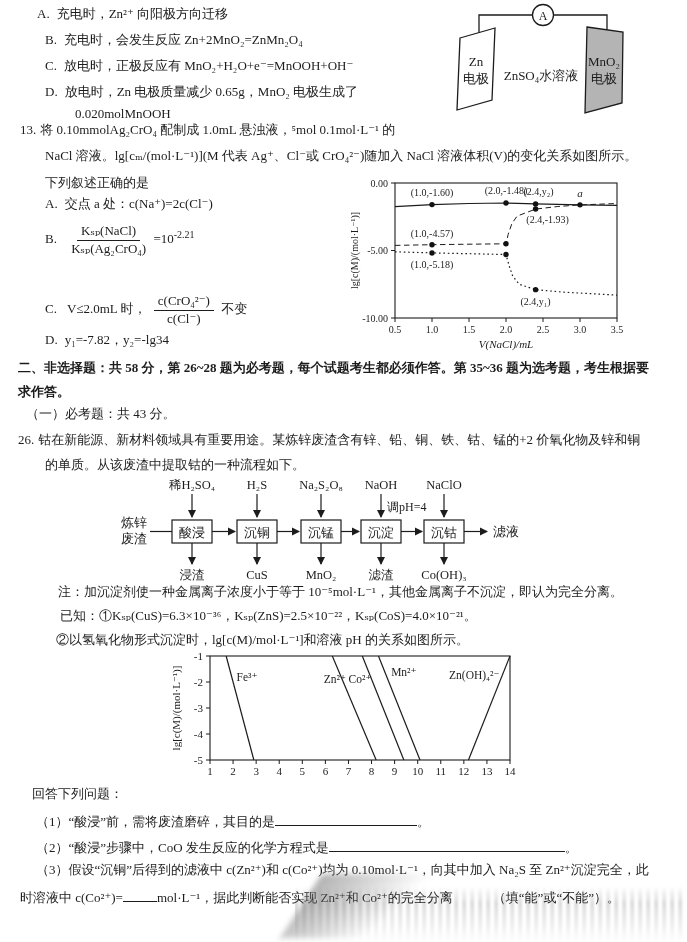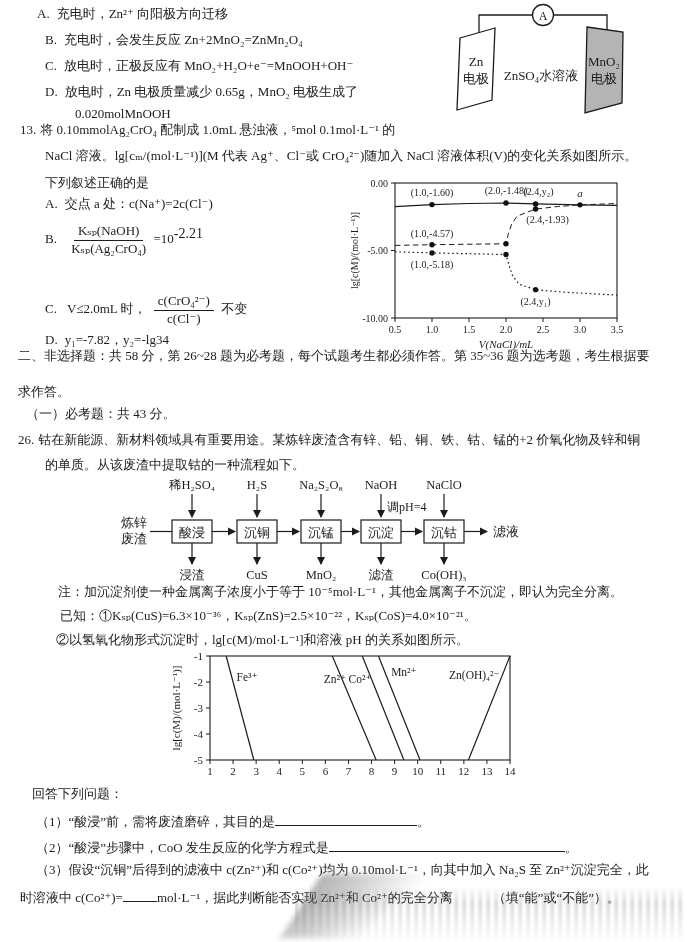--- a/index.html
+++ b/index.html
@@ -8,21 +8,21 @@
     background:#ffffff;color:#1c1c1c;
     font-family:"Liberation Serif","DejaVu Serif",serif;
     font-size:13px;
   }
   .t{position:absolute;white-space:nowrap;line-height:1.3;}
   .lbl{margin-right:7px;}
   .num-lbl{margin-right:4px;}
   .frac{display:inline-flex;flex-direction:column;align-items:center;vertical-align:middle;margin:0 4px;line-height:1.15;}
   .frac .fr-num{border-bottom:1px solid #1c1c1c;padding:0 4px 1px 4px;}
   .frac .fr-den{padding-top:1px;}
-  sup.expo{font-size:14px;vertical-align:super;line-height:0;margin-top:17px;}
+  sup.expo{font-size:10px;vertical-align:super;line-height:0;margin-top:17px;}
   .blank{display:inline-block;border-bottom:1px solid #1c1c1c;height:13px;vertical-align:baseline;}
   svg{position:absolute;overflow:visible;}
   svg text{fill:#1c1c1c;font-family:"Liberation Serif","DejaVu Serif",serif;}
   
   .artifact{position:absolute;left:295px;top:868px;width:392px;height:74px;pointer-events:none;}
   .artifact .streaks{
     position:absolute;inset:0;
     background:repeating-linear-gradient(90deg, rgba(70,70,70,.38) 0 1.5px, rgba(255,255,255,0) 3px 8px);
     -webkit-mask:linear-gradient(180deg, transparent 0 24%, rgba(0,0,0,.85) 48%, rgba(0,0,0,.4) 78%, transparent 100%);
     mask:linear-gradient(180deg, transparent 0 24%, rgba(0,0,0,.85) 48%, rgba(0,0,0,.4) 78%, transparent 100%);
@@ -60,21 +60,21 @@
 
 <div class="t" style="left:20px;top:122px"><span class="num-lbl">13.</span><span>将 0.10mmolAg₂CrO₄ 配制成 1.0mL 悬浊液，⁵mol 0.1mol·L⁻¹ 的</span></div>
 <div class="t" style="left:45px;top:148px"><span>NaCl 溶液。lg[cₘ/(mol·L⁻¹)](M 代表 Ag⁺、Cl⁻或 CrO₄²⁻)随加入 NaCl 溶液体积(V)的变化关系如图所示。</span></div>
 <div class="t" style="left:45px;top:175px"><span>下列叙述正确的是</span></div>
 
 <div class="t" style="left:45px;top:196px"><span class="lbl">A.</span><span>交点 a 处：c(Na⁺)=2c(Cl⁻)</span></div>
 
 <div class="t" style="left:45px;top:224px">
   <span class="lbl">B.</span>
   <span class="frac">
-      <span class="fr-num">Kₛₚ(NaOH)</span>
+      <span class="fr-num">Kₛₚ(NaCl)</span>
       <span class="fr-den">Kₛₚ(Ag₂CrO₄)</span>
     </span>
   <span>=10</span><sup class="expo">-2.21</sup>
 </div>
 
 <div class="t" style="left:45px;top:294px">
   <span class="lbl">C.</span>
   <span>V≤2.0mL 时，</span>
   <span class="frac">
       <span class="fr-num">c(CrO₄²⁻)</span>
@@ -125,22 +125,22 @@
     <text x="84" y="23.6" text-anchor="middle" font-size="10">(1.0,-1.60)</text>
     <text x="158" y="21.98" text-anchor="middle" font-size="10">(2.0,-1.48)</text>
     <text x="190.6" y="22.925" text-anchor="middle" font-size="10">(2.4,y₂)</text>
     <text x="232" y="24.870000000000005" text-anchor="middle" font-size="11" font-style="italic">a</text>
     <text x="199.6" y="51.055" text-anchor="middle" font-size="10">(2.4,-1.93)</text>
     <text x="84" y="64.695" text-anchor="middle" font-size="10">(1.0,-4.57)</text>
     <text x="84" y="95.93" text-anchor="middle" font-size="10">(1.0,-5.18)</text>
     <text x="187.6" y="132.65" text-anchor="middle" font-size="10">(2.4,y₁)</text>
   </svg>
 
-<div class="t" style="left:18px;top:348px;font-weight:normal"><span>二、非选择题：共 58 分，第 26~28 题为必考题，每个试题考生都必须作答。第 35~36 题为选考题，考生根据要</span></div>
-<div class="t" style="left:18px;top:384px;font-weight:normal"><span>求作答。</span></div>
+<div class="t" style="left:18px;top:360px;font-weight:bold"><span>二、非选择题：共 58 分，第 26~28 题为必考题，每个试题考生都必须作答。第 35~36 题为选考题，考生根据要</span></div>
+<div class="t" style="left:18px;top:384px;font-weight:bold"><span>求作答。</span></div>
 <div class="t" style="left:26px;top:406px;font-weight:normal"><span>（一）必考题：共 43 分。</span></div>
 
 <div class="t" style="left:18px;top:432px"><span class="num-lbl">26.</span><span>钴在新能源、新材料领域具有重要用途。某炼锌废渣含有锌、铅、铜、铁、钴、锰的+2 价氧化物及锌和铜</span></div>
 <div class="t" style="left:45px;top:457px"><span>的单质。从该废渣中提取钴的一种流程如下。</span></div>
 
 <svg id="flow-svg" style="left:60px;top:473px" width="600" height="110" viewBox="0 0 600 110">
     <defs>
       <marker id="ah" viewBox="0 0 8 8" refX="7" refY="4" markerWidth="7" markerHeight="7" orient="auto">
         <path d="M0,0L8,4L0,8z" fill="#1c1c1c"></path>
       </marker>

